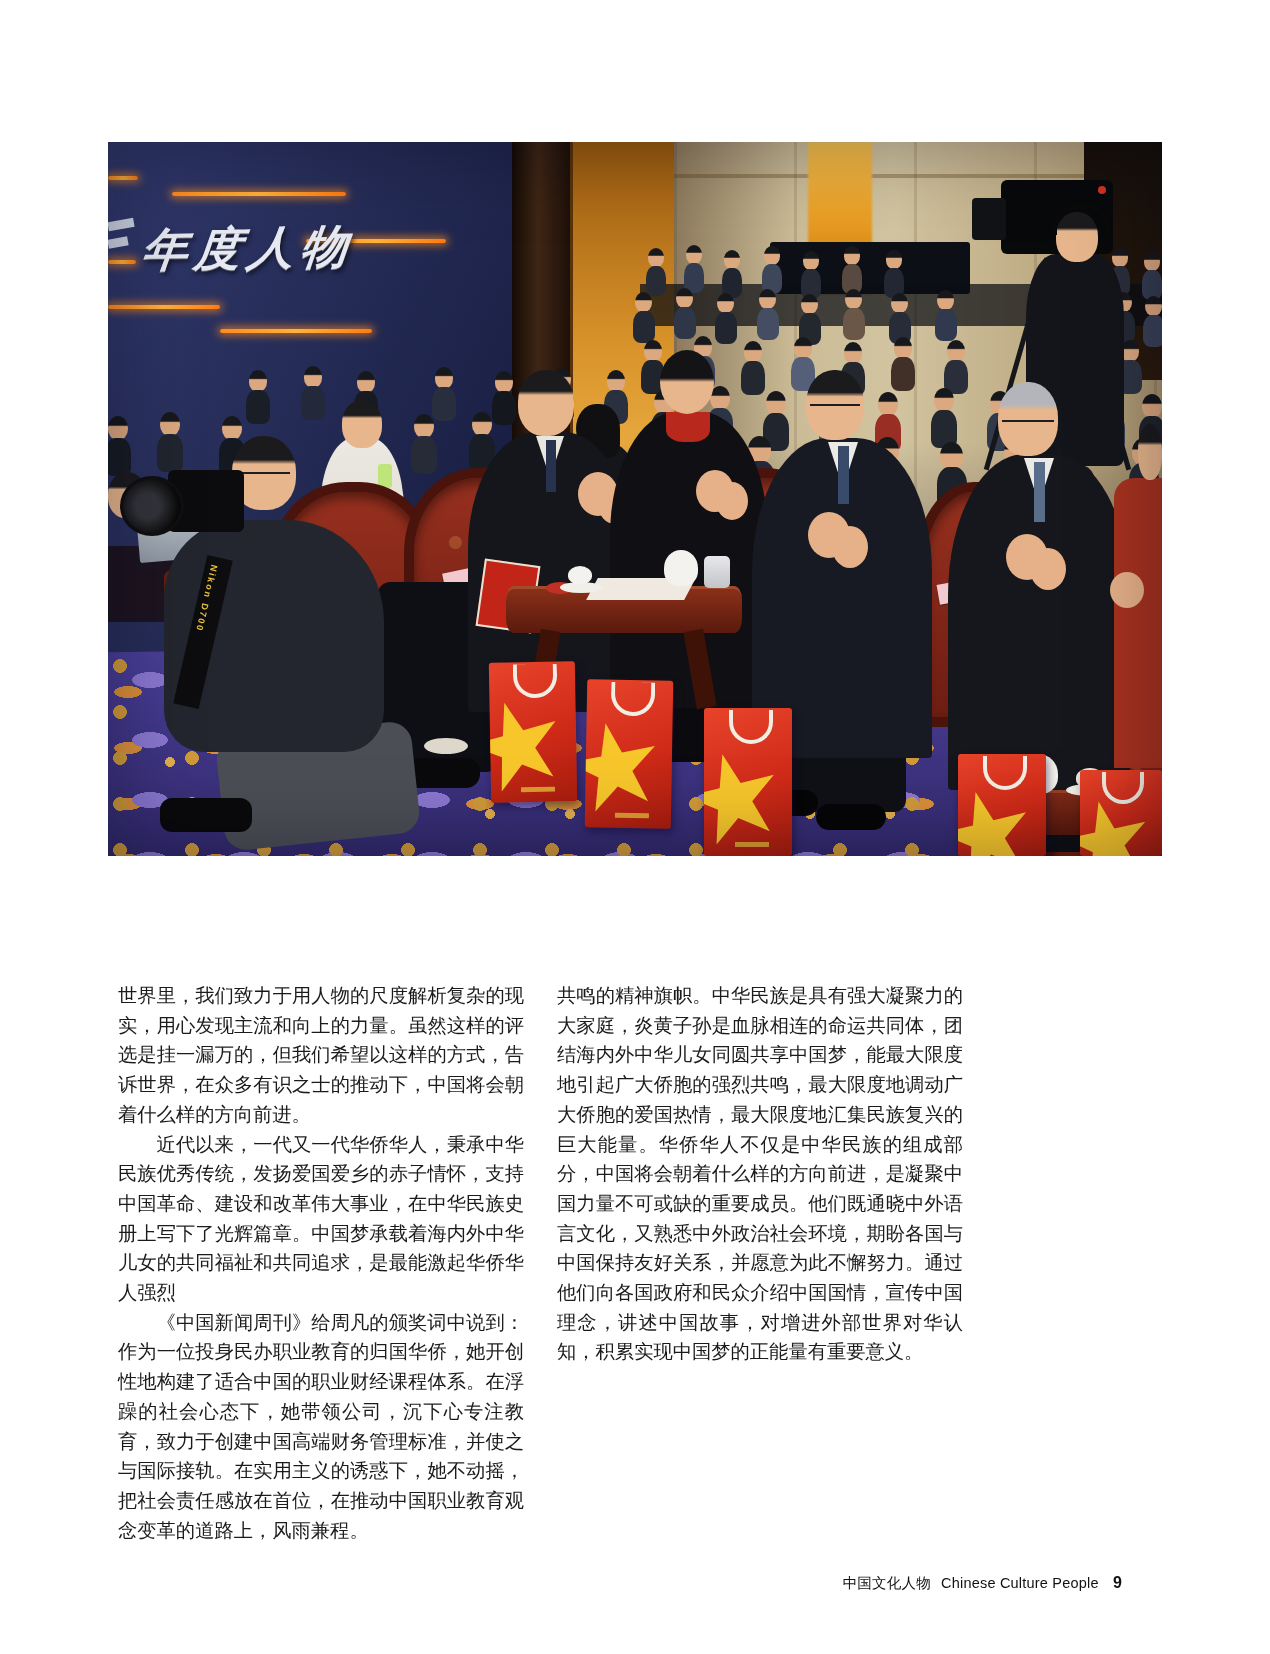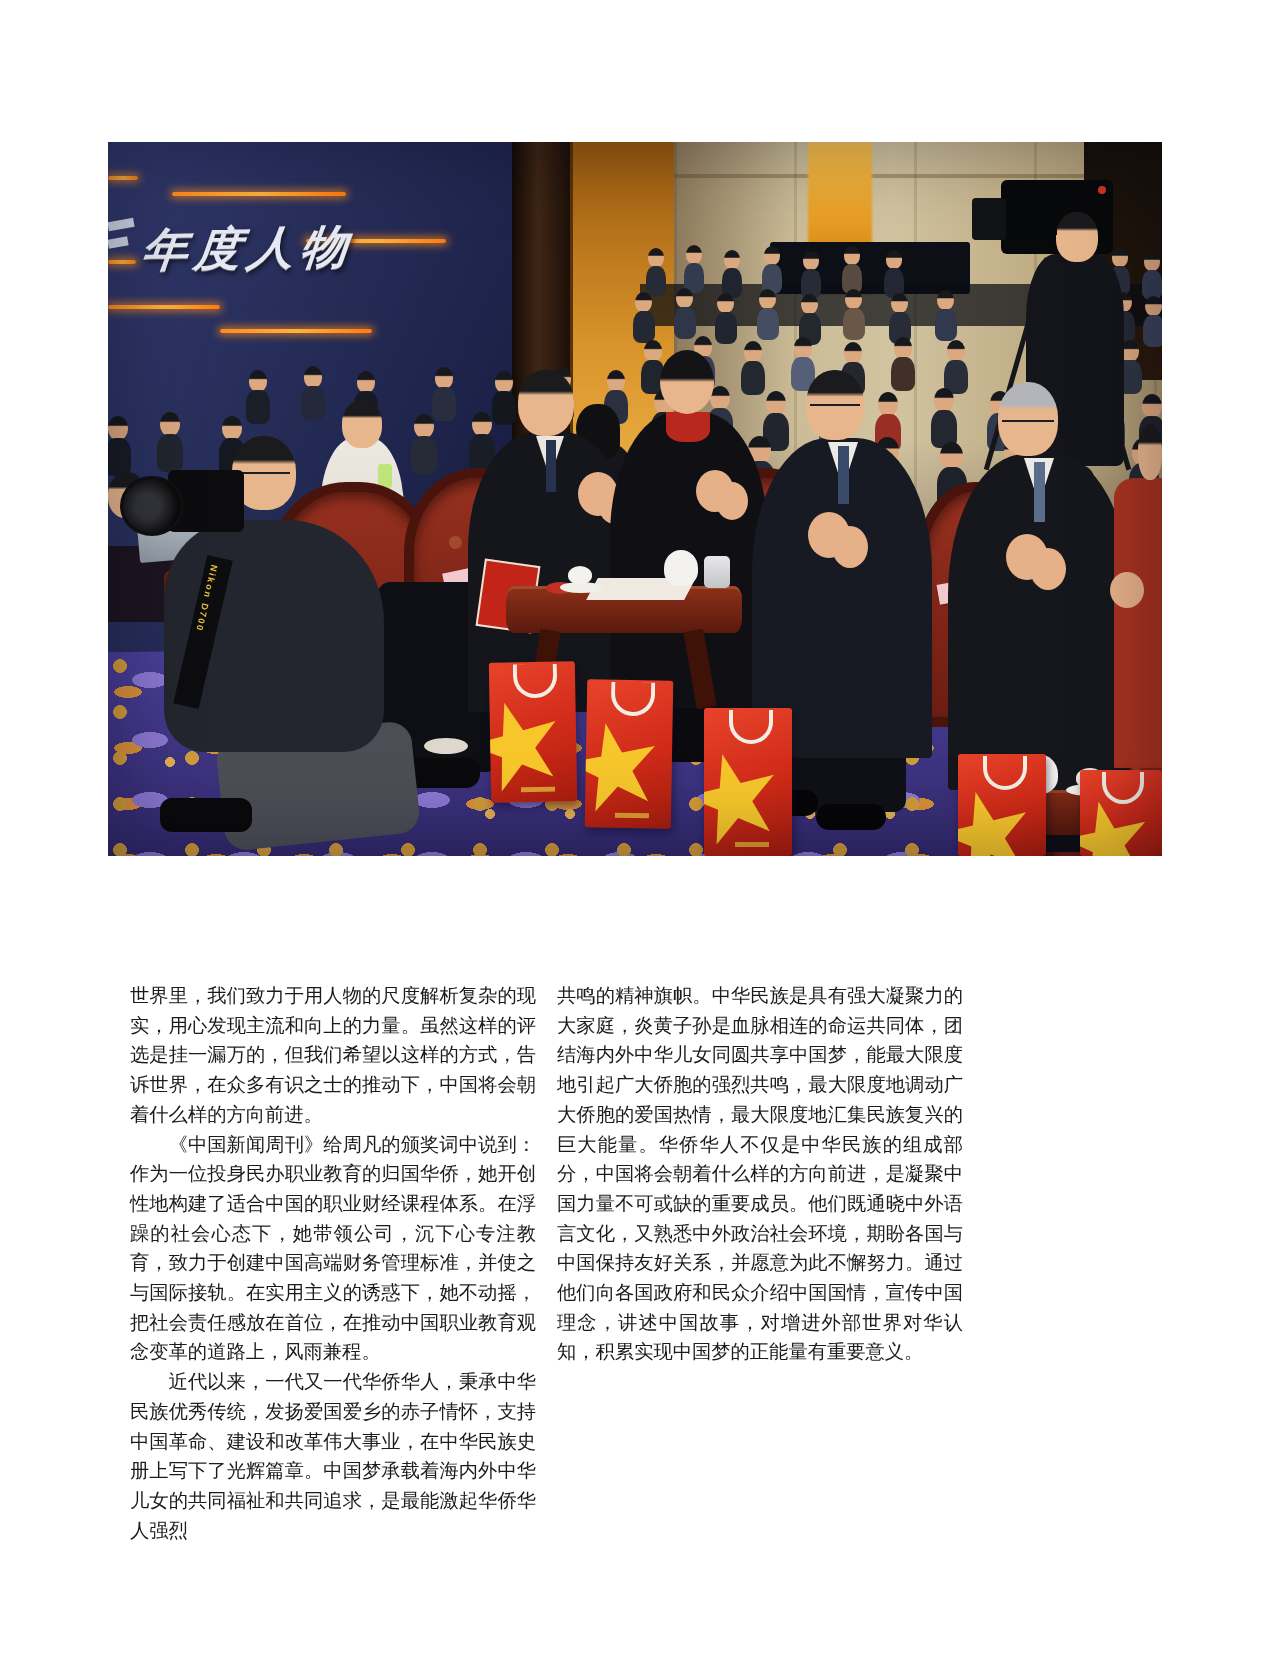--- a/index.html
+++ b/index.html
@@ -38,21 +38,21 @@
   .bagh{border:4px solid #f2eee4;border-top:none;border-radius:0 0 22px 22px;}
   .teaw{background:#f4f2ee;border-radius:50% 50% 42% 42%;}
   .card{background:#f2c9cf;box-shadow:0 1px 2px rgba(0,0,0,.4);}
   
   .caption{position:absolute;left:110px;top:861px;width:1052px;margin:0;
            font-size:14.6px;line-height:21px;text-align:justify;color:#0d0d0d;}
   .col{position:absolute;top:981px;width:406px;font-family:"Liberation Serif",serif;
        font-size:19.3px;line-height:29.7px;text-align:justify;color:#1b1b1b;}
   .col p{margin:0;padding:0;}
   .col p.ind{text-indent:2em;}
-  .col-left{left:118px;margin-left:12px;}
+  .col-left{left:118px;}
   .col-right{left:557px;}
   .footer{position:absolute;left:110px;top:1574px;width:1012px;text-align:right;
           font-size:14.5px;color:#111;letter-spacing:.2px;}
   .footer .pagenum{font-weight:bold;font-size:16px;margin-left:10px;}
 </style>
 </head>
 <body>
 
 <div class="page">
 
@@ -503,21 +503,26 @@
       <svg viewBox="0 0 100 100" style="left:-18px;top:26px;width:90px;height:90px;transform:rotate(-12deg);">
         <polygon points="50,5 61,38 96,38 68,59 78,93 50,72 22,93 32,59 4,38 39,38" fill="#f6c62b"></polygon>
         </svg>
       <div class="bagh" style="left:22px;top:2px;width:34px;height:28px;"></div>
     </div>
   </figure>
 
 
   <div class="col col-left">
     <p>世界里，我们致力于用人物的尺度解析复杂的现实，用心发现主流和向上的力量。虽然这样的评选是挂一漏万的，但我们希望以这样的方式，告诉世界，在众多有识之士的推动下，中国将会朝着什么样的方向前进。</p>
+    <p class="ind">近代以来，一代又一代华侨华人，秉承中华民族优秀传统，发扬爱国爱乡的赤子情怀，支持中国革命、建设和改革伟大事业，在中华民族史册上写下了光辉篇章。中国梦承载着海内外中华儿女的共同福祉和共同追求，是最能激起华侨华人强烈</p>
     <p class="ind">《中国新闻周刊》给周凡的颁奖词中说到：作为一位投身民办职业教育的归国华侨，她开创性地构建了适合中国的职业财经课程体系。在浮躁的社会心态下，她带领公司，沉下心专注教育，致力于创建中国高端财务管理标准，并使之与国际接轨。在实用主义的诱惑下，她不动摇，把社会责任感放在首位，在推动中国职业教育观念变革的道路上，风雨兼程。</p>
-    <p class="ind">近代以来，一代又一代华侨华人，秉承中华民族优秀传统，发扬爱国爱乡的赤子情怀，支持中国革命、建设和改革伟大事业，在中华民族史册上写下了光辉篇章。中国梦承载着海内外中华儿女的共同福祉和共同追求，是最能激起华侨华人强烈</p>
   </div>
   <div class="col col-right">
     <p>共鸣的精神旗帜。中华民族是具有强大凝聚力的大家庭，炎黄子孙是血脉相连的命运共同体，团结海内外中华儿女同圆共享中国梦，能最大限度地引起广大侨胞的强烈共鸣，最大限度地调动广大侨胞的爱国热情，最大限度地汇集民族复兴的巨大能量。华侨华人不仅是中华民族的组成部分，中国将会朝着什么样的方向前进，是凝聚中国力量不可或缺的重要成员。他们既通晓中外语言文化，又熟悉中外政治社会环境，期盼各国与中国保持友好关系，并愿意为此不懈努力。通过他们向各国政府和民众介绍中国国情，宣传中国理念，讲述中国故事，对增进外部世界对华认知，积累实现中国梦的正能量有重要意义。</p>
   </div>
 
+  <div class="footer">
+    <span>中国文化人物</span>
+    <span style="margin-left:6px;">Chinese Culture People</span>
+    <span class="pagenum">9</span>
+  </div>
 
 </div>
 
 </body></html>

